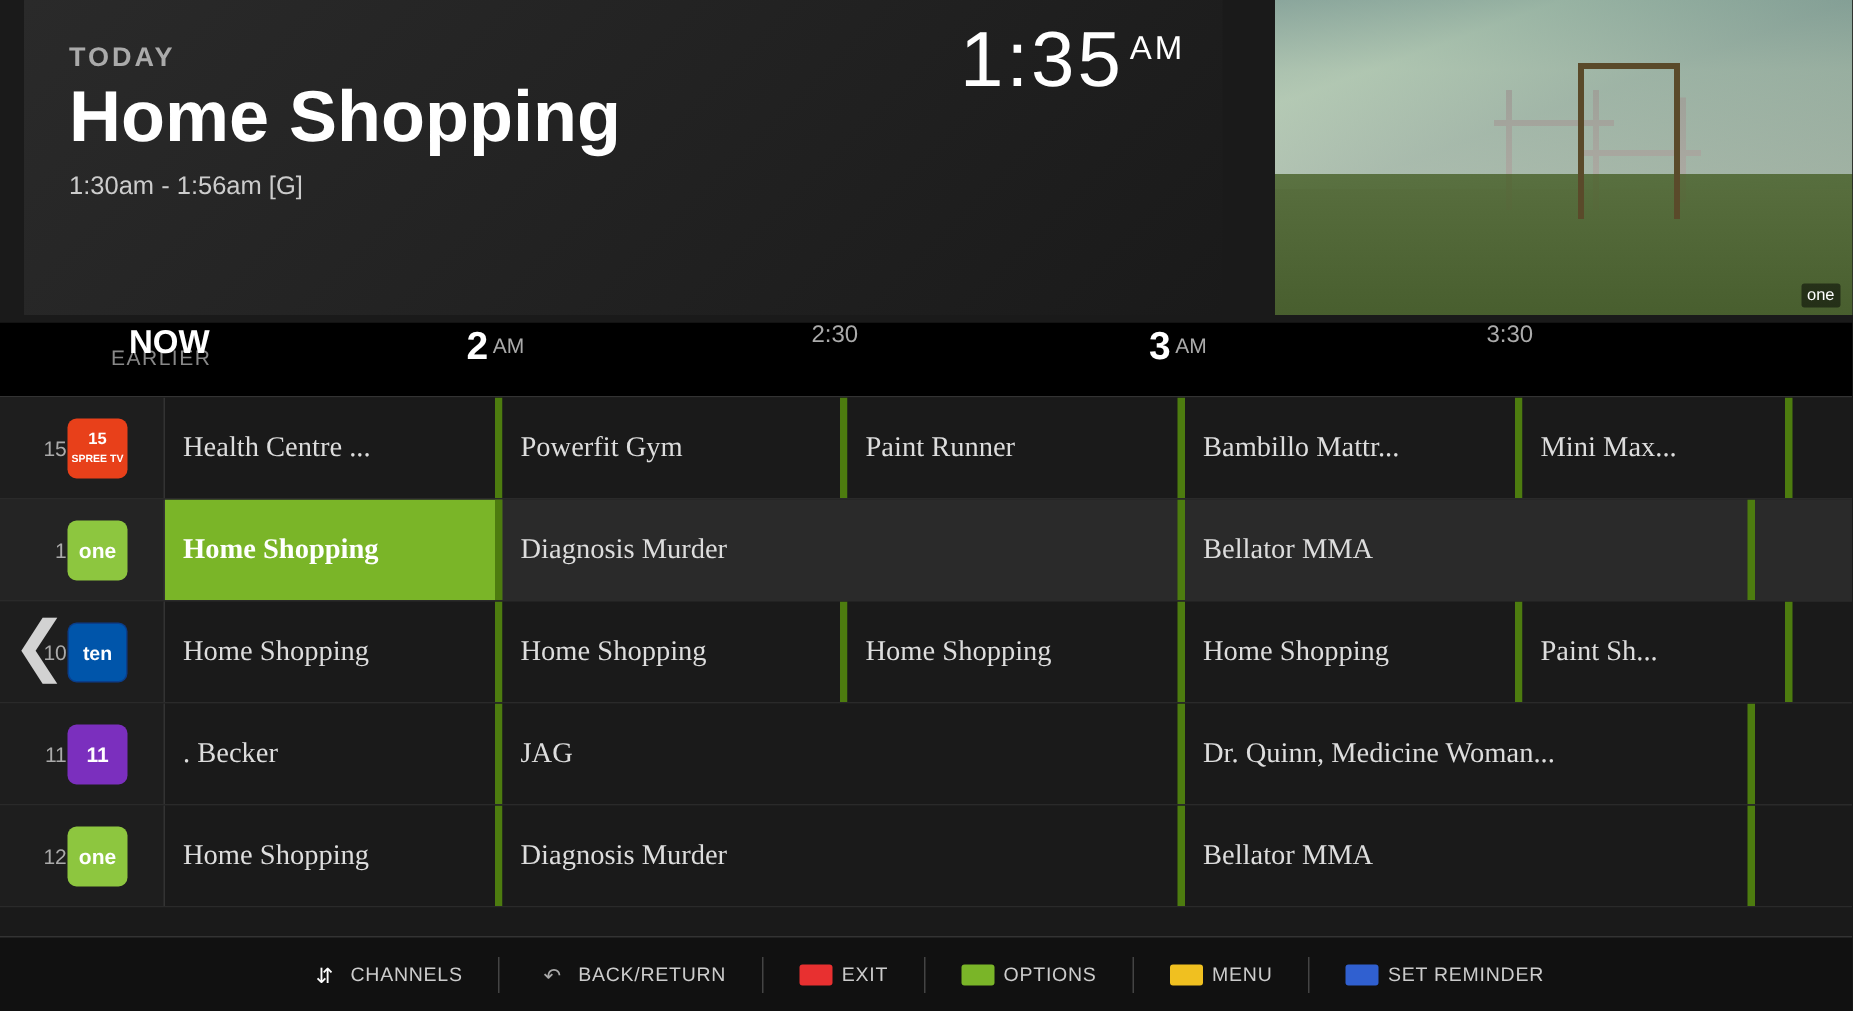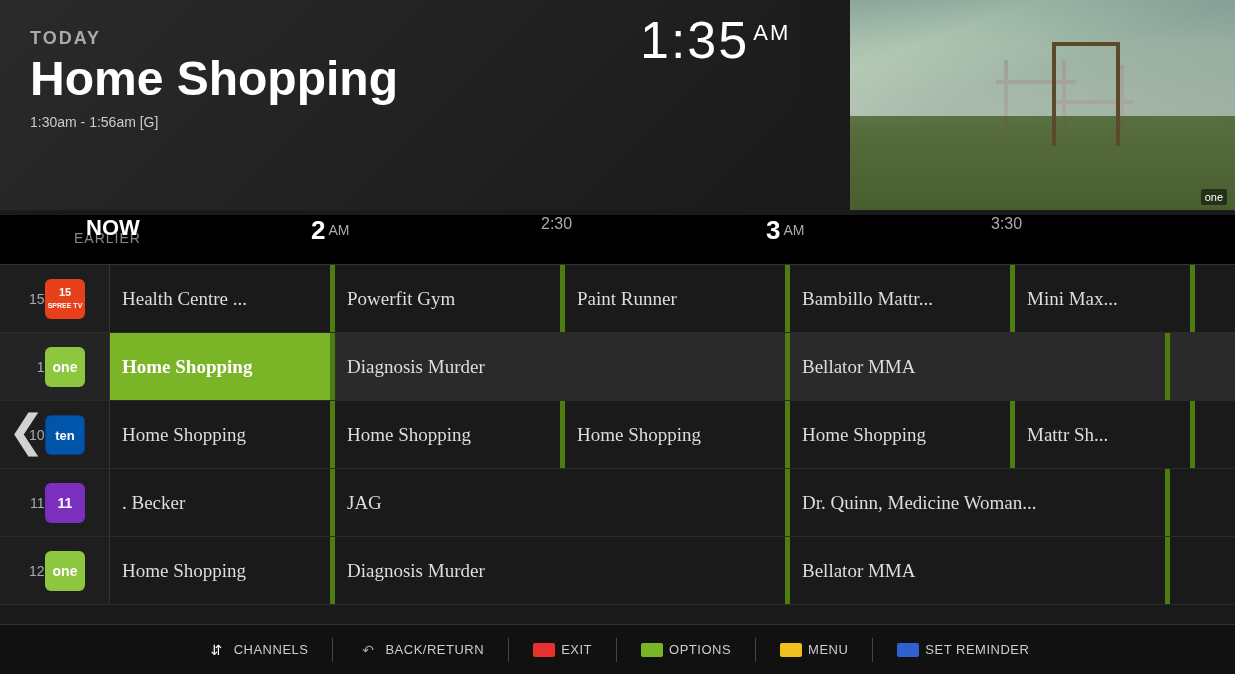--- a/index.html
+++ b/index.html
@@ -9,21 +9,21 @@
       background: #1a1a1a;
       font-family: Arial, sans-serif;
       color: #fff;
       overflow: hidden;
       position: relative;
     }
 
     
     .header {
       position: absolute;
-      top: 0; left: 0;
+      top: 0; left: 16px;
       width: 799px;
       height: 210px;
       background: linear-gradient(135deg, #2a2a2a 0%, #1a1a1a 100%);
       padding: 28px 30px;
     }
 
     .header-today {
       font-size: 18px;
       color: #aaa;
       letter-spacing: 2px;
@@ -34,21 +34,21 @@
 
     .header-title {
       font-size: 48px;
       font-weight: bold;
       color: #fff;
       margin-bottom: 8px;
       line-height: 1.1;
     }
 
     .header-time-range {
-      font-size: 14px;
+      font-size: 17px;
       color: #ccc;
     }
 
     
     .clock {
       position: absolute;
       top: 10px;
       left: 640px;
       font-size: 52px;
       font-weight: 300;
@@ -421,21 +421,21 @@
             <rect width="38" height="38" rx="5" fill="#0055aa"></rect>
             <text x="19" y="24" text-anchor="middle" fill="white" font-size="13" font-weight="bold" font-family="Arial">ten</text>
           </svg>
         </div>
       </div>
       <div class="programs-area">
         <div class="program-cell" style="width:225px;">Home Shopping</div>
         <div class="program-cell" style="width:230px;">Home Shopping</div>
         <div class="program-cell" style="width:225px;">Home Shopping</div>
         <div class="program-cell" style="width:225px;">Home Shopping</div>
-        <div class="program-cell" style="width:180px;">Mattr Sh...</div>
+        <div class="program-cell" style="width:180px;">Paint Sh...</div>
       </div>
     </div>
 
     <div class="channel-row">
       <div class="channel-info">
         <span class="channel-num">11</span>
         <div class="channel-logo logo-11">
           <svg width="38" height="38" viewBox="0 0 38 38">
             <rect width="38" height="38" rx="5" fill="#7b2fbe"></rect>
             <text x="19" y="24" text-anchor="middle" fill="white" font-size="14" font-weight="bold" font-family="Arial">11</text>

